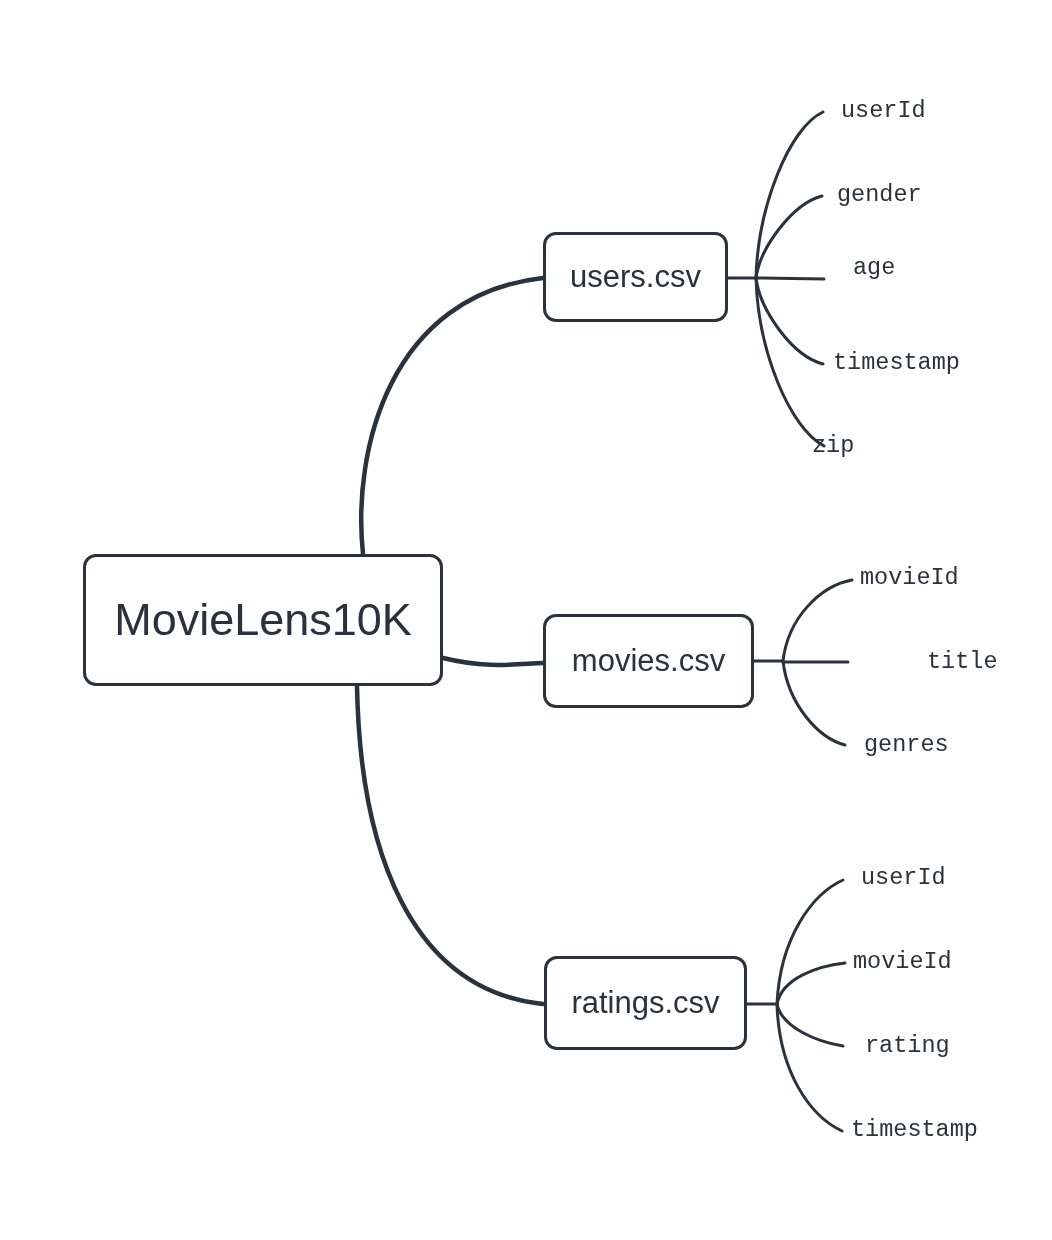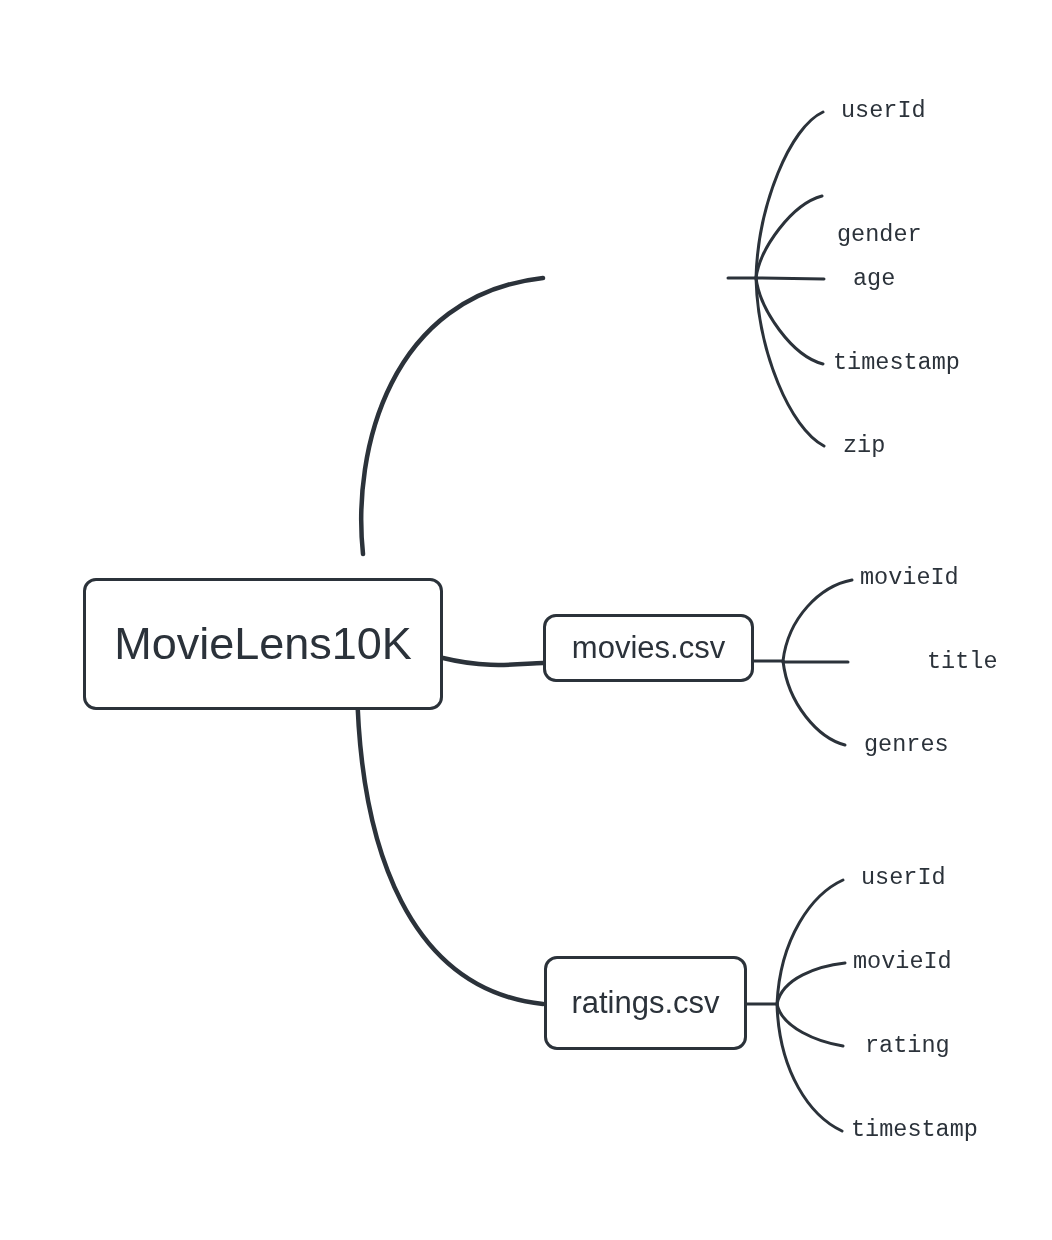--- a/index.html
+++ b/index.html
@@ -40,28 +40,27 @@
     border-radius: 13px;
     display: flex;
     align-items: center;
     justify-content: center;
     white-space: nowrap;
   }
   .node.root {
     left: 83px; top: 554px;
     width: 360px; height: 132px;
     font-size: 45px;
-    margin-top: 24px;
   }
   .node.branch {
     border-width: 3px;
     font-size: 31px;
   }
   .node.branch-users   { left: 543px; top: 232px; width: 185px; height: 90px; }
-  .node.branch-movies  { left: 543px; top: 614px; width: 211px; height: 68px; }
+  .node.branch-movies  { left: 543px; top: 614px; width: 211px; height: 94px; }
   .node.branch-ratings { left: 544px; top: 956px; width: 203px; height: 94px; text-align: center; }
 
   .leaf {
     position: absolute;
     transform: translateY(-50%);
     font-size: 23.5px;
     white-space: nowrap;
     line-height: 1;
     font-family: Liberation Mono, monospace;
   }
@@ -94,32 +93,35 @@
     <path class="leaf-link" d="M777,1004 C780,938 812,894 843,880"></path>
     <path class="leaf-link" d="M777,1004 C782,978 818,966 845,963"></path>
     <path class="leaf-link" d="M777,1004 C782,1028 818,1042 843,1046"></path>
     <path class="leaf-link" d="M777,1004 C779,1072 810,1116 842,1131"></path>
   </svg>
 
   <div class="node root">
     <span>MovieLens10K</span>
   </div>
 
+  <div class="node branch branch-users">
+    <span>users.csv</span>
+  </div>
   <div class="node branch branch-movies">
     <span>movies.csv</span>
   </div>
   <div class="node branch branch-ratings">
     <span>ratings.csv</span>
   </div>
 
   <span class="leaf" style="left:841px; top:111px;">userId</span>
-  <span class="leaf" style="left:837px; top:195px;margin-top:40px;">gender</span>
-  <span class="leaf" style="left:853px; top:279px;">age</span>
+  <span class="leaf" style="left:837px; top:195px;">gender</span>
+  <span class="leaf" style="left:853px; top:268px;">age</span>
   <span class="leaf" style="left:833px; top:363px;">timestamp</span>
-  <span class="leaf" style="left:843px; top:446px;">zip</span>
+  <span class="leaf" style="left:812px; top:446px;">zip</span>
 
   <span class="leaf" style="left:860px; top:578px;">movieId</span>
   <span class="leaf" style="left:883px; top:662px;margin-left:44px;">title</span>
   <span class="leaf" style="left:864px; top:745px;">genres</span>
 
   <span class="leaf" style="left:861px; top:878px;">userId</span>
   <span class="leaf" style="left:853px; top:962px;">movieId</span>
   <span class="leaf" style="left:865px; top:1046px;text-align:right;">rating</span>
   <span class="leaf" style="left:851px; top:1130px;">timestamp</span>
 

